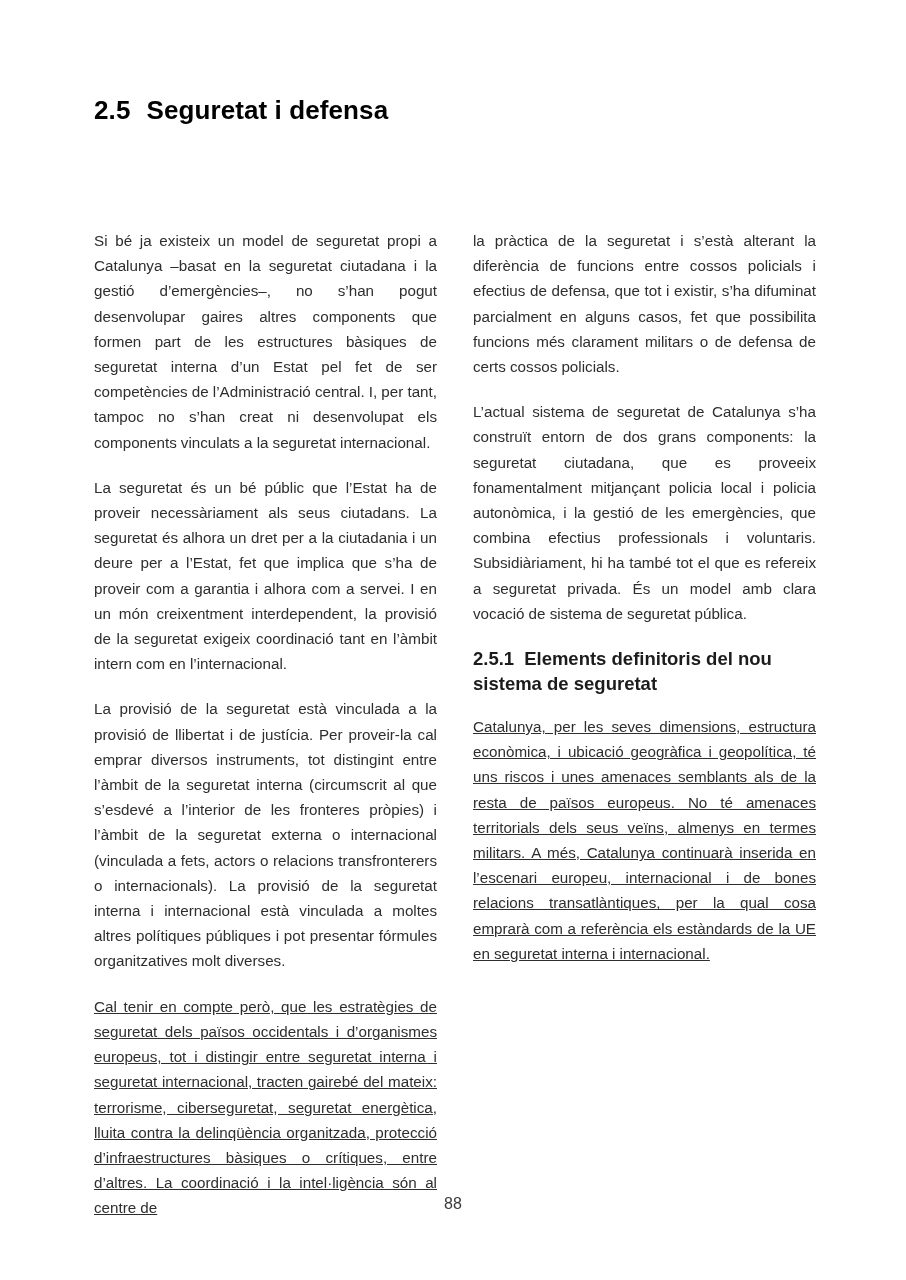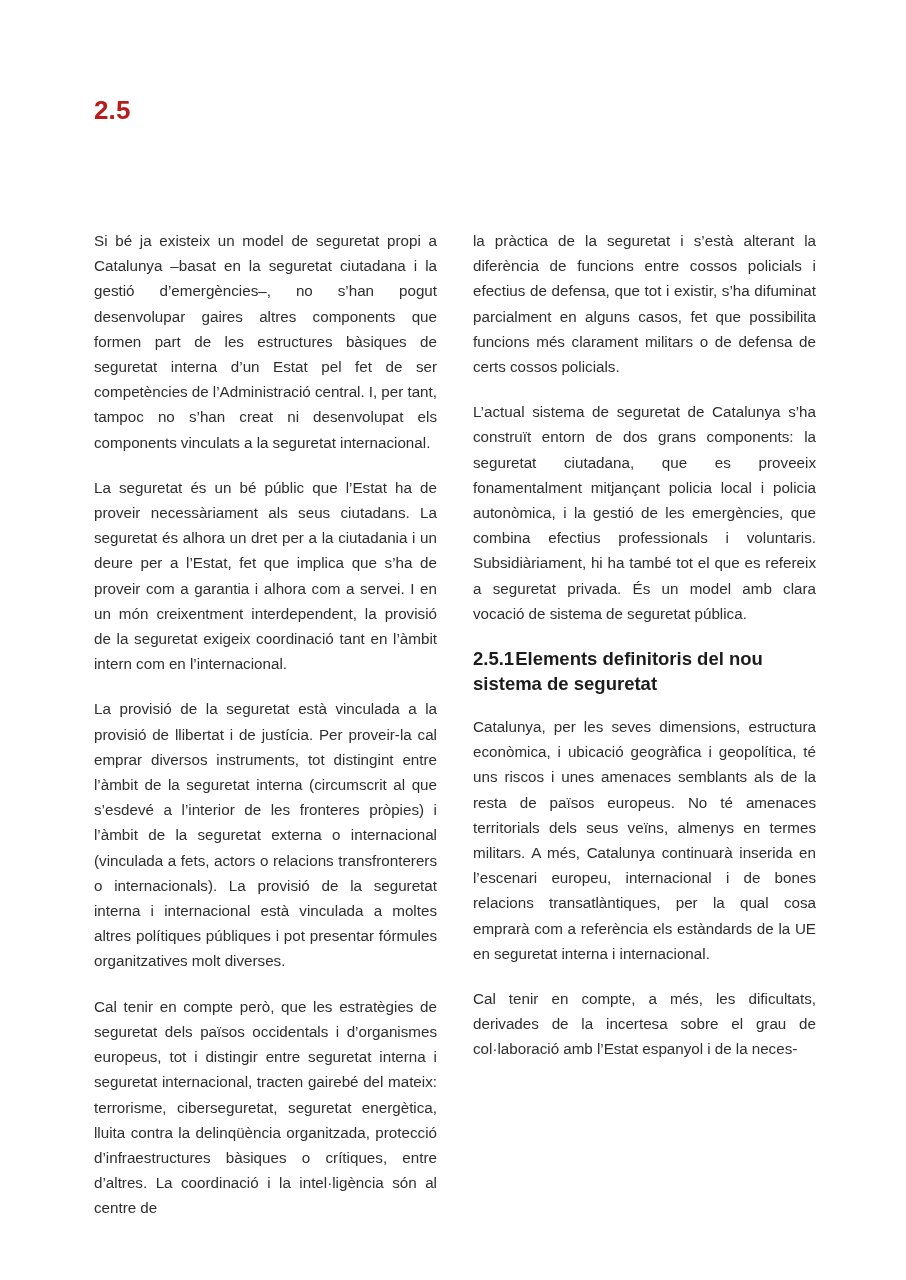--- a/index.html
+++ b/index.html
@@ -30,21 +30,21 @@
 
   
   .section-heading {
     position: absolute;
     left: 0;
     top: 78px;
     width: 718px;
     font-size: 26px;
     font-weight: bold;
     letter-spacing: 0.1px;
-    color: #b91c1c;
+    color: #000000;
     display: flex;
     align-items: flex-start;
   }
   .section-heading .sec-num {
     margin-right: 16px;
     white-space: nowrap;
   }
   .section-heading .sec-title {
     white-space: nowrap;
   }
@@ -70,33 +70,34 @@
     line-height: 25.2px;
     text-align: justify;
     text-justify: inter-word;
     color: #2e2e2e;
     hyphens: none;
     word-spacing: -0.1px;
   }
 
   p.para:last-child {
     margin-bottom: 0;
+    text-decoration: underline;
   }
 
   
   h3.sub-heading {
     margin: 10px 0 18px 0;
     font-size: 18.5px;
     line-height: 25px;
     font-weight: bold;
     color: #1c1c1c;
     text-align: left;
   }
   h3.sub-heading .sub-num {
-    margin-right: 1px;
+    margin-right: 10px;
   }
 
   
   .page-number {
     position: absolute;
     left: 0;
     top: 1195px;
     width: 718px;
     text-align: center;
     font-size: 16px;
@@ -104,40 +105,41 @@
   }
 </style>
 </head>
 <body>
 
 <div class="page">
   <div class="content">
 
     <h1 class="section-heading">
       <span class="sec-num">2.5</span>
+      <span class="sec-title">Seguretat i defensa</span>
     </h1>
 
     <div class="columns">
 
       <div class="col">
         <p class="para">Si bé ja existeix un model de seguretat propi a Catalunya –basat en la seguretat ciutadana i la gestió d’emergències–, no s’han pogut desenvolupar gaires altres components que formen part de les estructures bàsiques de seguretat interna d’un Estat pel fet de ser competències de l’Administració central. I, per tant, tampoc no s’han creat ni desenvolupat els components vinculats a la seguretat internacional.</p>
         <p class="para">La seguretat és un bé públic que l’Estat ha de proveir necessàriament als seus ciutadans. La seguretat és alhora un dret per a la ciutadania i un deure per a l’Estat, fet que implica que s’ha de proveir com a garantia i alhora com a servei. I en un món creixentment interdependent, la provisió de la seguretat exigeix coordinació tant en l’àmbit intern com en l’internacional.</p>
         <p class="para">La provisió de la seguretat està vinculada a la provisió de llibertat i de justícia. Per proveir-la cal emprar diversos instruments, tot distingint entre l’àmbit de la seguretat interna (circumscrit al que s’esdevé a l’interior de les fronteres pròpies) i l’àmbit de la seguretat externa o internacional (vinculada a fets, actors o relacions transfronterers o internacionals). La provisió de la seguretat interna i internacional està vinculada a moltes altres polítiques públiques i pot presentar fórmules organitzatives molt diverses.</p>
         <p class="para">Cal tenir en compte però, que les estratègies de seguretat dels països occidentals i d’organismes europeus, tot i distingir entre seguretat interna i seguretat internacional, tracten gairebé del mateix: terrorisme, ciberseguretat, seguretat energètica, lluita contra la delinqüència organitzada, protecció d’infraestructures bàsiques o crítiques, entre d’altres. La coordinació i la intel·ligència són al centre de</p>
       </div>
 
       <div class="col">
         <p class="para">la pràctica de la seguretat i s’està alterant la diferència de funcions entre cossos policials i efectius de defensa, que tot i existir, s’ha difuminat parcialment en alguns casos, fet que possibilita funcions més clarament militars o de defensa de certs cossos policials.</p>
         <p class="para">L’actual sistema de seguretat de Catalunya s’ha construït entorn de dos grans components: la seguretat ciutadana, que es proveeix fonamentalment mitjançant policia local i policia autonòmica, i la gestió de les emergències, que combina efectius professionals i voluntaris. Subsidiàriament, hi ha també tot el que es refereix a seguretat privada. És un model amb clara vocació de sistema de seguretat pública.</p>
 
         <h3 class="sub-heading">
           <span class="sub-num">2.5.1</span><span class="sub-title">Elements definitoris del nou sistema de seguretat</span>
         </h3>
 
         <p class="para">Catalunya, per les seves dimensions, estructura econòmica, i ubicació geogràfica i geopolítica, té uns riscos i unes amenaces semblants als de la resta de països europeus. No té amenaces territorials dels seus veïns, almenys en termes militars. A més, Catalunya continuarà inserida en l’escenari europeu, internacional i de bones relacions transatlàntiques, per la qual cosa emprarà com a referència els estàndards de la UE en seguretat interna i internacional.</p>
-        <p class="para">Cal tenir en compte, a més, les dificultats, derivades de la incertesa sobre el grau de col·laboració amb l’Estat espanyol i de la neces-</p>
       </div>
 
     </div>
 
+    <div class="page-number">88</div>
 
   </div>
 </div>
 
 </body></html>

